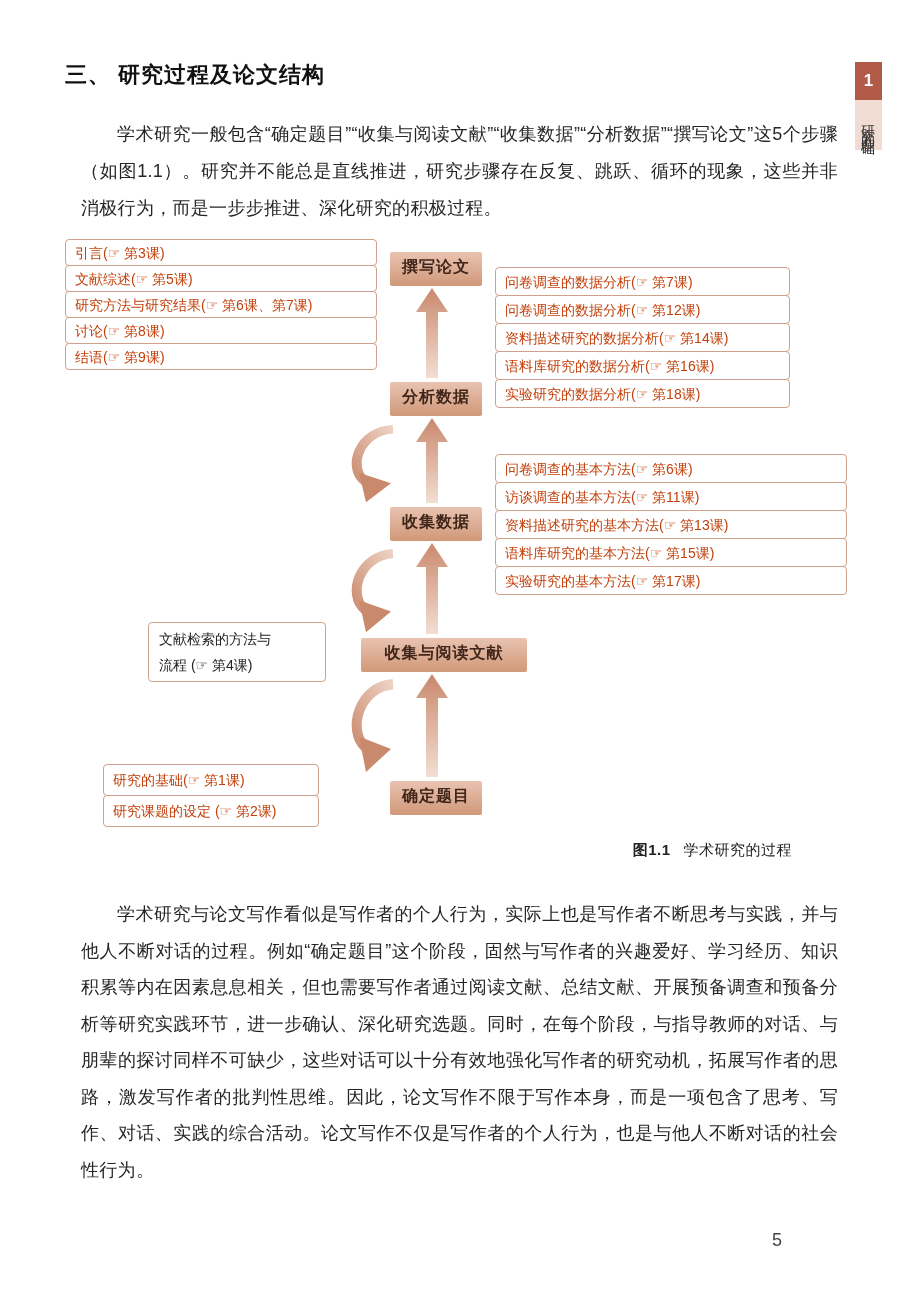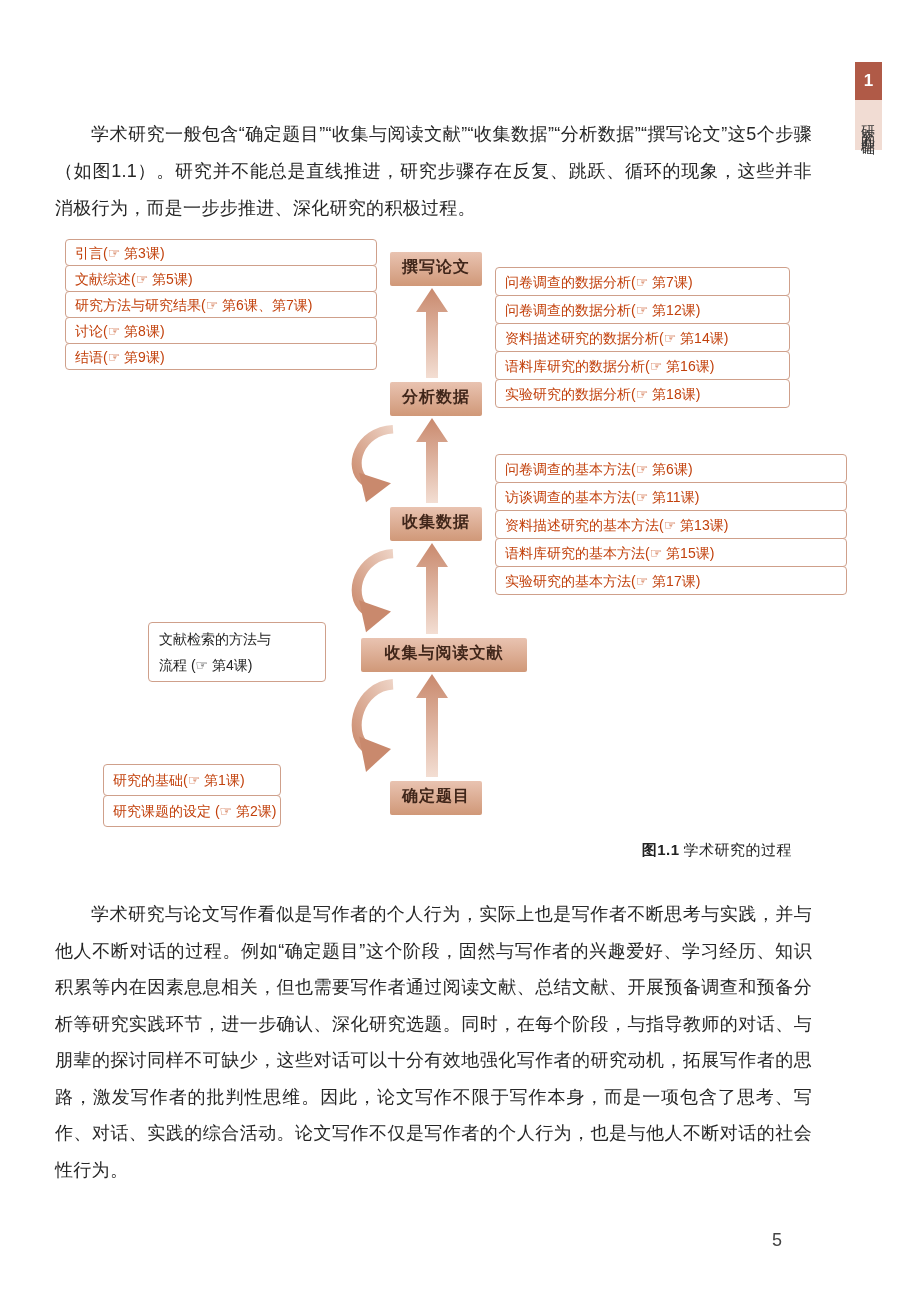--- a/index.html
+++ b/index.html
@@ -2,21 +2,21 @@
 <html lang="zh"><head>
 <meta charset="utf-8">
 <style>
   * { margin:0; padding:0; box-sizing:border-box; }
   html,body { background:#ffffff; }
   body { font-family:"Liberation Sans","DejaVu Sans",sans-serif; }
   .page { position:relative; width:900px; height:1305px; background:#fff; overflow:hidden; color:#222; }
 
   .heading { position:absolute; left:65px; top:60px; font-size:22px; font-weight:bold; color:#111; letter-spacing:1px; }
 
-  .para { position:absolute; left:55px; width:757px; font-size:18px; line-height:37px;
+  .para { position:absolute; left:81px; width:757px; font-size:18px; line-height:37px;
           text-align:justify; text-indent:2em; color:#262626; letter-spacing:0.3px; }
   .para1 { top:116px; }
   .para2 { top:896px; line-height:36.5px; }
 
   .chapter-tab { position:absolute; top:62px; right:18px; width:27px; }
   .tab-num { height:38px; background:#b05a47; color:#fff; font-weight:bold; font-size:17px;
              display:flex; align-items:center; justify-content:center; }
   .tab-title { background:#f1dcd3; width:27px; padding:14px 0 16px;
                writing-mode:vertical-rl; text-orientation:upright;
                font-size:14px; letter-spacing:4px; color:#333;
@@ -33,36 +33,37 @@
 
   .litbox { background:#fff; border:1px solid #cfa08b; border-radius:4px;
             padding:3px 6px 3px 10px; font-size:14px; }
   .litbox .litline { line-height:26px; white-space:nowrap; }
 
   .step { background:linear-gradient(180deg,#e9c3b1,#d09878); color:#40261a; font-weight:bold;
           font-size:16px; text-align:center; height:34px; line-height:30px; border-radius:2px;
           letter-spacing:1px; }
 
   .caption { font-size:15px; color:#222; right:3px; top:601px; letter-spacing:0.5px; }
-  .cap-label { font-weight:bold; margin-right:4px; }
+  .cap-label { font-weight:bold; margin-right:13px; }
 
   .page-number { position:absolute; left:772px; top:1230px; font-size:18px; color:#444; }
 
   svg.arr { display:block; }
 </style>
 </head>
 <body>
 
 <div class="page">
 
   <div class="chapter-tab">
     <div class="tab-num">1</div>
     <div class="tab-title">研究的基础</div>
   </div>
 
+  <h1 class="heading">三、 研究过程及论文结构</h1>
 
   <p class="para para1">学术研究一般包含“确定题目”“收集与阅读文献”“收集数据”“分析数据”“撰写论文”这5个步骤（如图1.1）。研究并不能总是直线推进，研究步骤存在反复、跳跃、循环的现象，这些并非消极行为，而是一步步推进、深化研究的积极过程。</p>
 
   <div class="chart">
 
     <svg width="0" height="0" style="left:0;top:0">
       <defs>
         <linearGradient id="arrowGrad" x1="0" y1="1" x2="0" y2="0">
           <stop offset="0%" stop-color="#f3ded3"></stop>
           <stop offset="100%" stop-color="#c9896d"></stop>
@@ -96,21 +97,21 @@
       <div class="row">资料描述研究的基本方法(☞ 第13课)</div>
       <div class="row">语料库研究的基本方法(☞ 第15课)</div>
       <div class="row">实验研究的基本方法(☞ 第17课)</div>
     </div>
 
     <div class="litbox" style="left:83px;top:382px;width:178px">
       <div class="litline">文献检索的方法与</div>
       <div class="litline">流程 (☞ 第4课)</div>
     </div>
 
-    <div class="group rows31" style="left:38px;top:525px;width:178px">
+    <div class="group rows31" style="left:38px;top:525px;width:216px">
       <div class="row">研究的基础(☞ 第1课)</div>
       <div class="row">研究课题的设定 (☞ 第2课)</div>
     </div>
 
     <div class="step" style="left:325px;top:12px;width:92px">撰写论文</div>
     <div class="step" style="left:325px;top:142px;width:92px">分析数据</div>
     <div class="step" style="left:325px;top:267px;width:92px">收集数据</div>
     <div class="step" style="left:296px;top:398px;width:166px">收集与阅读文献</div>
     <div class="step" style="left:325px;top:541px;width:92px">确定题目</div>
 

